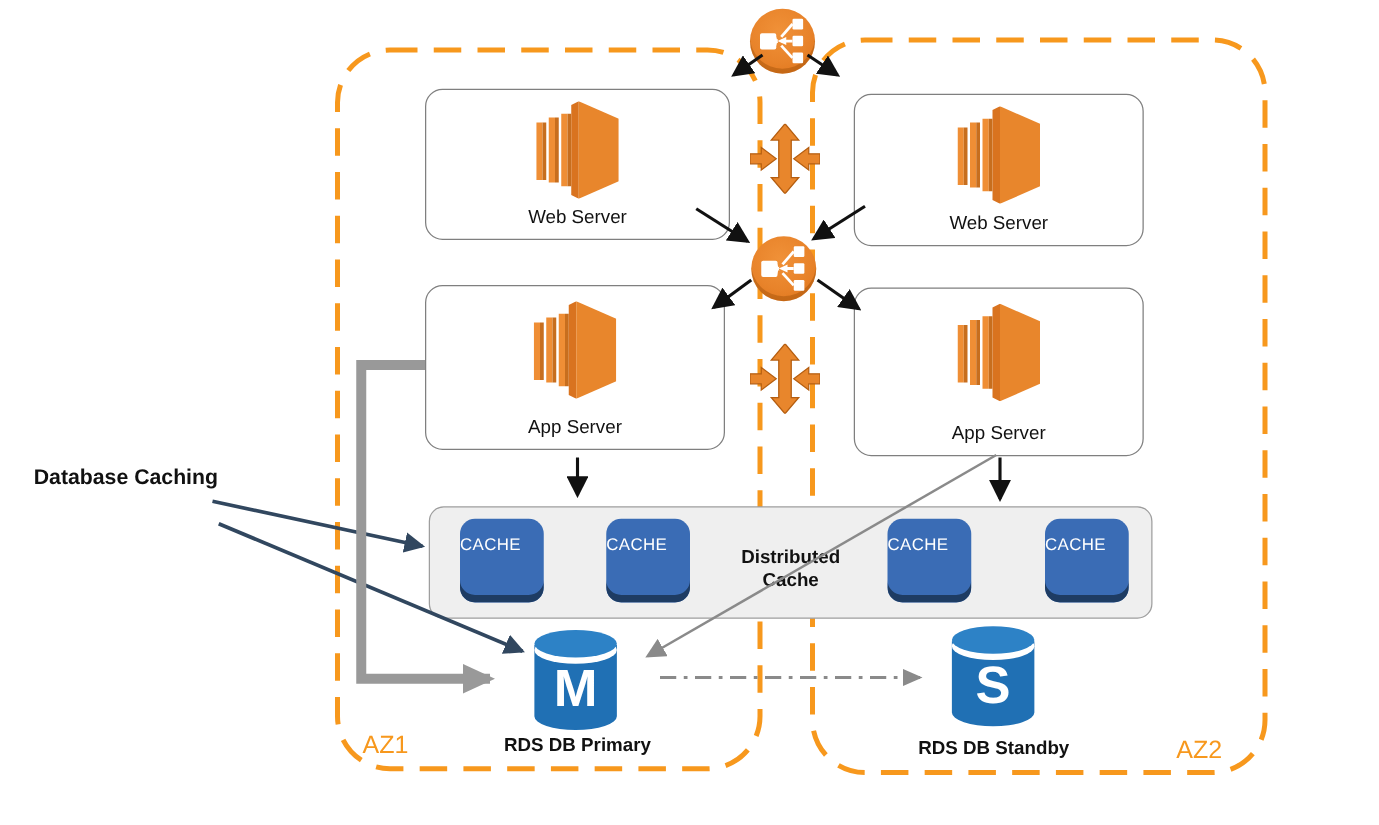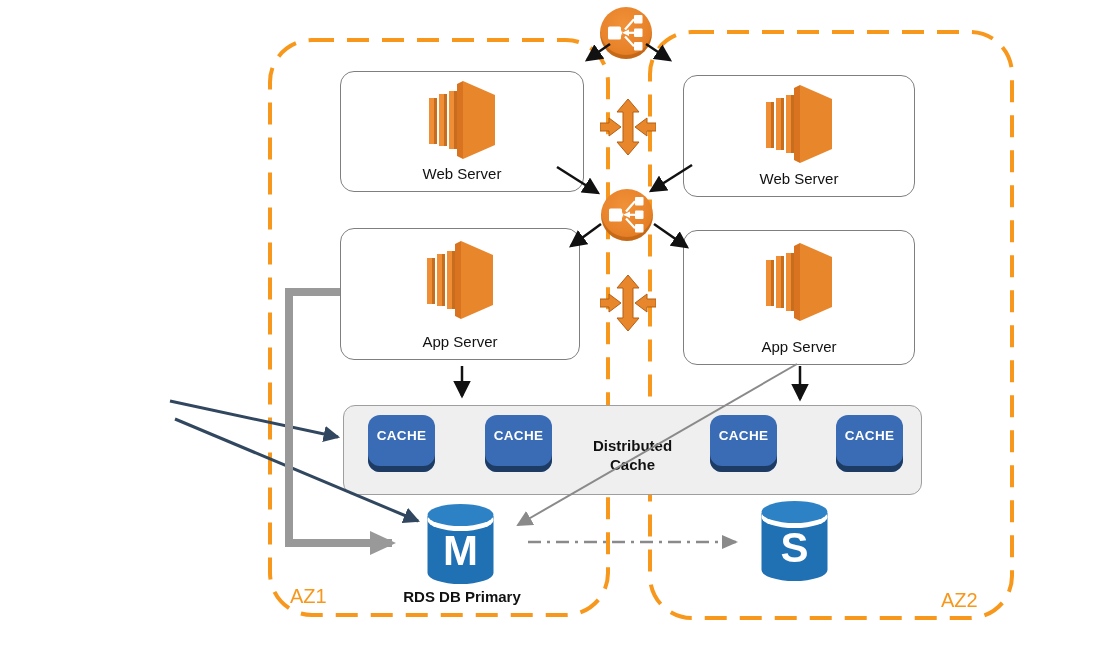--- a/index.html
+++ b/index.html
@@ -13,23 +13,23 @@
     position:absolute;background:#fff;border:1.5px solid #7f7f7f;border-radius:14px;
     display:flex;flex-direction:column;align-items:center;justify-content:flex-start;
   }
   .server-box .label{position:absolute;bottom:9px;width:100%;text-align:center;font-size:15px;color:#111;}
   .server-icon{margin-top:9px;}
   .cache-box{
     position:absolute;left:343px;top:405px;width:577px;height:88px;background:#efefef;
     border:1.5px solid #9e9e9e;border-radius:12px;
   }
   .cache-node{
-    position:absolute;width:67px;height:57px;top:415px;background:#3a6cb5;border-radius:12px;
-    box-shadow:inset 0 -6px 0 #1e3c63;display:flex;justify-content:center;
-    color:#fff;font-weight:bold;font-size:13.5px;letter-spacing:.3px;padding-top:0;
+    position:absolute;width:67px;height:67px;top:415px;background:#3a6cb5;border-radius:12px;
+    box-shadow:inset 0 -6px 0 #1e3c63;display:flex;
+    color:#fff;font-weight:normal;font-size:13.5px;letter-spacing:.3px;padding-top:0;
   }
   .cache-node span{margin-top:13px;}
   .dist-label{
     position:absolute;left:575px;top:437px;width:115px;text-align:center;
     font-weight:bold;font-size:15px;line-height:1.25;color:#111;
   }
   .db-label{position:absolute;text-align:center;font-weight:bold;font-size:15px;color:#111;width:180px;}
   .az-label{position:absolute;font-weight:normal;font-size:20px;color:#f7981d;}
   .elb{
     position:absolute;width:52px;height:52px;border-radius:50%;
@@ -43,20 +43,21 @@
 <body>
 
 <div id="canvas">
 
   <svg class="layer">
     <rect x="270" y="40" width="338" height="575" rx="42" fill="none" stroke="#f7981d" stroke-width="4" stroke-dasharray="22 13"></rect>
     <rect x="650" y="32" width="362" height="586" rx="42" fill="none" stroke="#f7981d" stroke-width="4" stroke-dasharray="22 13"></rect>
   </svg>
 
   <div class="annotation">
+    <div class="t">Database Caching</div>
   </div>
 
   <div class="az-label" style="left:290px;top:585px;">AZ1</div>
   <div class="az-label" style="left:941px;top:589px;">AZ2</div>
 
   <div class="elb" style="left:600px;top:7px;">
     <svg viewBox="0 0 52 52" width="52" height="52">
       <rect x="8" y="19.5" width="13" height="13" rx="1.5" fill="#fff"></rect>
       <rect x="34" y="8" width="8.5" height="8.5" rx="1" fill="#fff"></rect>
       <rect x="34" y="21.5" width="8.5" height="8.5" rx="1" fill="#fff"></rect>
@@ -173,20 +174,21 @@
     <text x="34.5" y="62" text-anchor="middle" font-family="Liberation Sans, sans-serif" font-size="42" font-weight="bold" fill="#ffffff">M</text>
   </svg>
   <div class="db-label" style="left:372px;top:588px;">RDS DB Primary</div>
 
   <svg class="abs" style="left:760px;top:500px;" width="69" height="83" viewBox="0 0 69 83">
     <path d="M1.5,13 L1.5,70 A33,11 0 0 0 67.5,70 L67.5,13 Z" fill="#2070b4"></path>
     <ellipse cx="34.5" cy="17" rx="33" ry="11" fill="#ffffff"></ellipse>
     <ellipse cx="34.5" cy="12" rx="33" ry="11" fill="#2d82c6"></ellipse>
     <text x="34.5" y="62" text-anchor="middle" font-family="Liberation Sans, sans-serif" font-size="42" font-weight="bold" fill="#ffffff">S</text>
   </svg>
+  <div class="db-label" style="left:705px;top:590px;">RDS DB Standby</div>
 
   <svg class="layer" style="z-index:5;">
     <defs>
       <marker id="mB" markerWidth="7" markerHeight="7" refX="6" refY="3.5" orient="auto">
         <path d="M0,0 L7,3.5 L0,7 Z" fill="#111"></path>
       </marker>
       <marker id="mN" markerWidth="5.5" markerHeight="5.5" refX="4.8" refY="2.75" orient="auto">
         <path d="M0,0 L5.5,2.75 L0,5.5 Z" fill="#31475f"></path>
       </marker>
       <marker id="mGBig" markerUnits="userSpaceOnUse" markerWidth="26" markerHeight="24" refX="22" refY="12" orient="auto">

